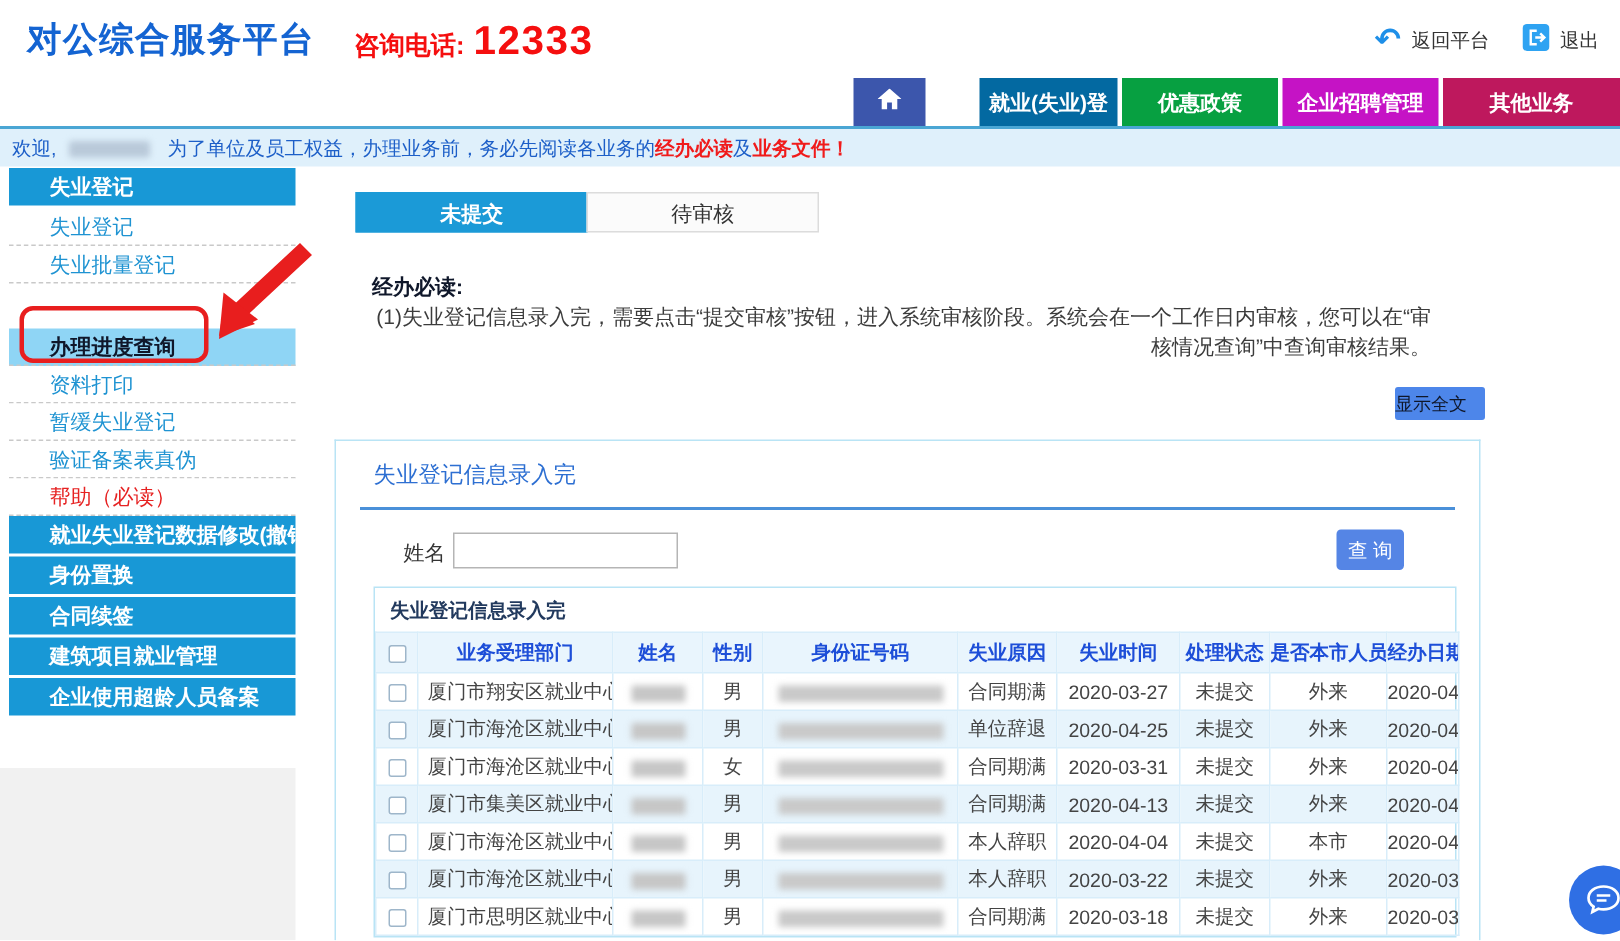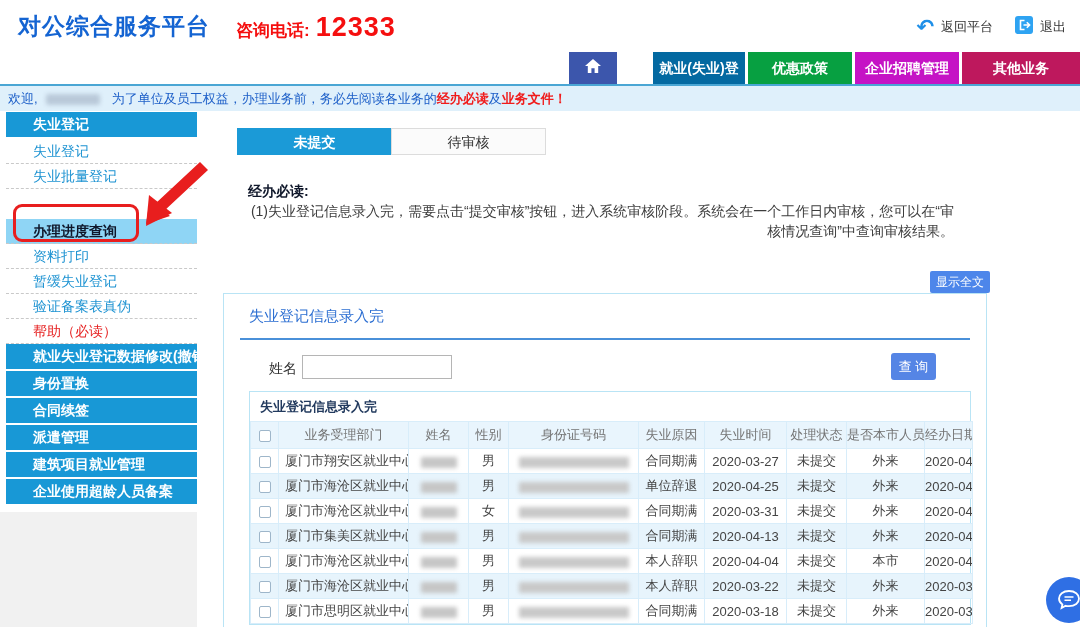--- a/index.html
+++ b/index.html
@@ -39,36 +39,36 @@
   #annot-rect { position:absolute; left:13px; top:204px; width:126px; height:38px; border:3px solid #e81e1e; border-radius:9px; pointer-events:none; }
   #annot-arrow { position:absolute; left:132px; top:160px; pointer-events:none; }
 
   
   #status-tabs { position:absolute; left:238px; top:128px; display:flex; }
   .status-tab { width:155px; height:27px; line-height:26px; text-align:center; font-size:14px; color:#333; background:#fbfbfb; border:1px solid #dcdcdc; margin-left:-1px; cursor:pointer; }
   .status-tab.active { background:#1b9ad7; color:#fff; font-weight:bold; border-color:#1b9ad7; }
 
   #notice-title { position:absolute; left:248px; top:183px; color:#0f172a; font-weight:bold; font-size:14px; }
   #notice-body { position:absolute; left:248px; top:202px; width:706px; font-size:14px; color:#3c3c3c; line-height:19.5px;text-align:right; }
-  #show-full-btn { position:absolute; left:930px; top:271px; width:60px; height:22px; background:#4d86ea; color:#ffffff; font-size:12px; text-align:center; line-height:22px; border-radius:2px; cursor:pointer; }
+  #show-full-btn { position:absolute; left:930px; top:258px; width:60px; height:22px; background:#4d86ea; color:#0f172a; font-size:12px; text-align:left; line-height:22px; border-radius:2px; cursor:pointer; }
 
   
   #panel { position:absolute; left:223px; top:293px; width:764px; height:334px; border:1px solid #b9e4f5; border-bottom:none; background:#fff; }
   #panel-title { position:absolute; left:25px; top:13px; font-size:15px; color:#2d6fd2; }
   #panel-underline { position:absolute; left:16px; right:16px; top:44px; border-top:2px solid #4a90d9; }
   #form-label { position:absolute; left:45px; top:62px; font-size:14px; color:#333; line-height:24px; }
   #name-input { position:absolute; left:78px; top:61px; width:150px; height:24px; border:1px solid #b5b5b5; font-size:13px; padding:0 5px; outline:none; }
   #search-btn { position:absolute; left:667px; top:59px; width:45px; height:27px; background:#5585e5; color:#fff; font-size:13px; text-align:center; line-height:27px; border-radius:3px; cursor:pointer; }
 
   
   #list-box { position:absolute; left:25px; top:97px; width:722px; border:1px solid #b9e4f5; background:#fff; }
   #list-title { padding:6px 10px 5px 10px; font-size:13px; font-weight:bold; color:#223a5e; }
   table { border-collapse:collapse; table-layout:fixed; width:722px; }
   th,td { border:1px solid #d8edfa; text-align:center; overflow:hidden; white-space:nowrap; }
-  th { height:27px; background:#e9f5fd; color:#737373; font-size:13px; font-weight:normal; }
+  th { height:27px; background:#e9f5fd; color:#1d4ed8; font-size:13px; font-weight:bold; }
   td { height:25px; font-size:13px; color:#444; }
   tr.alt td { background:#e7f4fc; }
   td.td-dept { text-align:left; padding-left:6px; }
   .c0{width:28px}.c1{width:130px}.c2{width:60px}.c3{width:40px}.c4{width:130px}.c5{width:66px}.c6{width:82px}.c7{width:60px}.c8{width:78px}.c9{width:48px}
   .cb { display:inline-block; width:12px; height:12px; border:1px solid #9eb6ca; background:#fff; border-radius:2px; vertical-align:middle; cursor:pointer; }
   .blur-sm { display:inline-block; width:36px; height:11px; background:#c6c6c6; filter:blur(2px); border-radius:1px; vertical-align:middle; }
   .blur-lg { display:inline-block; width:110px; height:11px; background:#c9c9c9; filter:blur(2px); border-radius:1px; vertical-align:middle; }
 
   
   #chat-fab { position:absolute; left:1046px; top:577px; width:46px; height:46px; border-radius:50%; background:#2f6fe4; display:flex; align-items:center; justify-content:center; cursor:pointer; }
@@ -120,21 +120,20 @@
       <div class="sb-item">失业登记</div>
       <div class="sb-item">失业批量登记</div>
       <div class="sb-item active">办理进度查询</div>
       <div class="sb-item">资料打印</div>
       <div class="sb-item">暂缓失业登记</div>
       <div class="sb-item">验证备案表真伪</div>
       <div class="sb-item help">帮助（必读）</div>
       <div class="sb-section">就业失业登记数据修改(撤销)</div>
       <div class="sb-section">身份置换</div>
       <div class="sb-section">合同续签</div>
-      <div class="sb-section">派遣管理</div>
       <div class="sb-section">建筑项目就业管理</div>
       <div class="sb-section">企业使用超龄人员备案</div>
     </div>
   <div id="sidebar-gray"></div>
   <div id="annot-rect"></div>
   <svg id="annot-arrow" width="85" height="78" viewBox="0 0 85 78">
     <polygon fill="#e81e1e" points="14,64 18,38 24,43 68,2 76,10 32,51 38,56"></polygon>
     <polygon fill="#e81e1e" points="14,66 17,35 40,53"></polygon>
   </svg>
 

